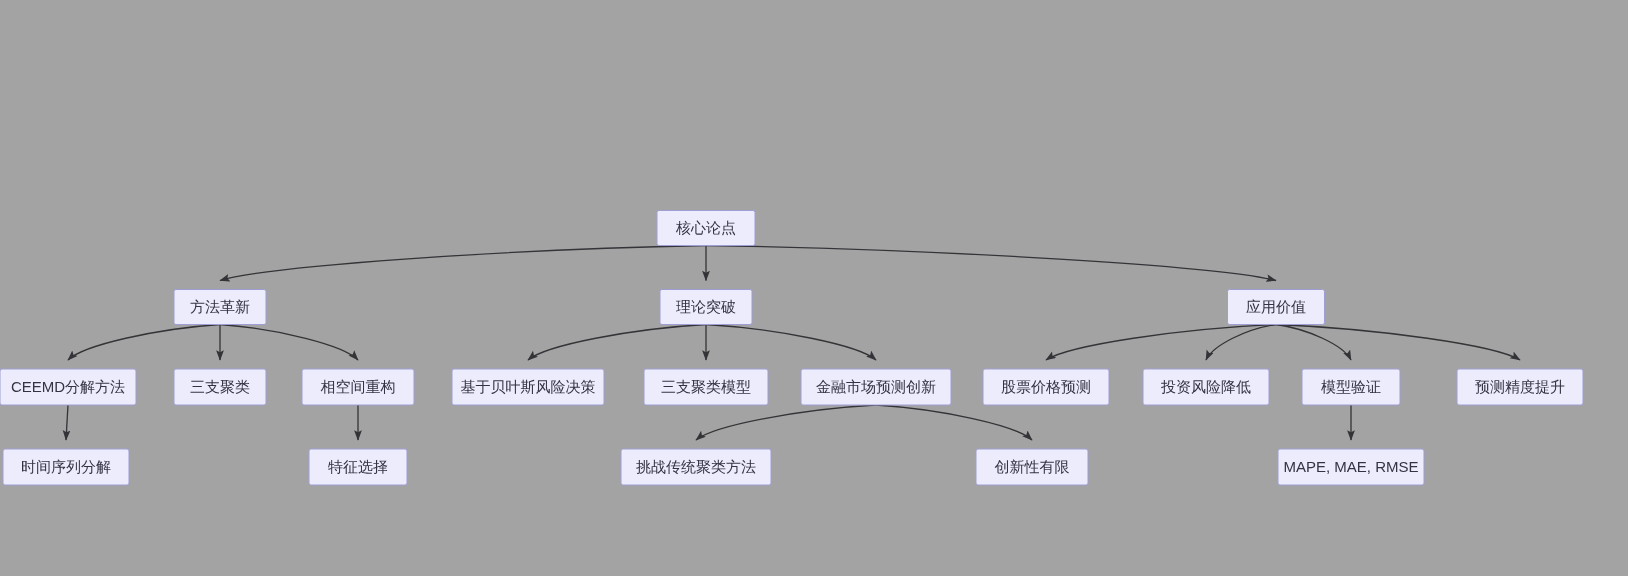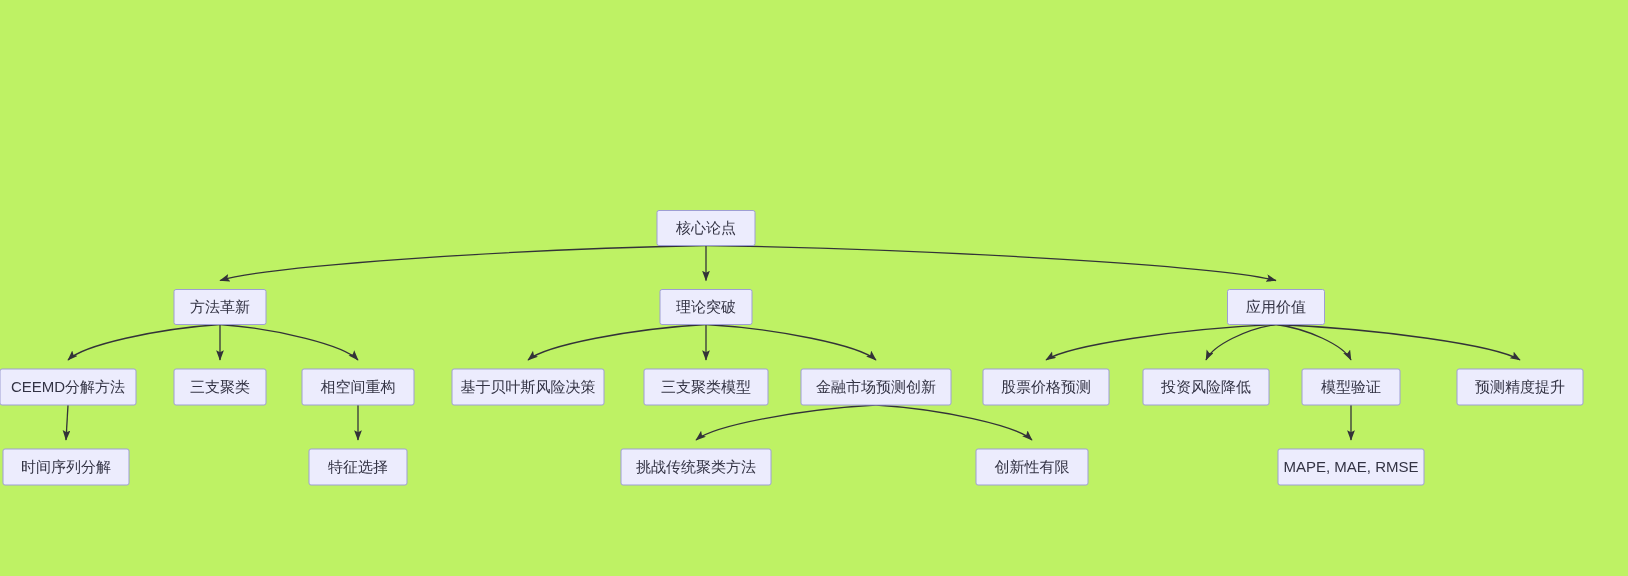--- a/index.html
+++ b/index.html
@@ -10,21 +10,21 @@
   body {
     width: 1628px;
     height: 576px;
     font-family: "Liberation Sans", "DejaVu Sans", sans-serif;
     overflow: hidden;
   }
   #diagram-root {
     position: relative;
     width: 1628px;
     height: 576px;
-    background: #bef264;
+    background: #a3a3a3;
   }
   svg.flowchart {
     display: block;
     width: 1628px;
     height: 576px;
   }
   .node-box {
     fill: #ececfd;
     stroke: #9e9ed4;
     stroke-width: 1;

